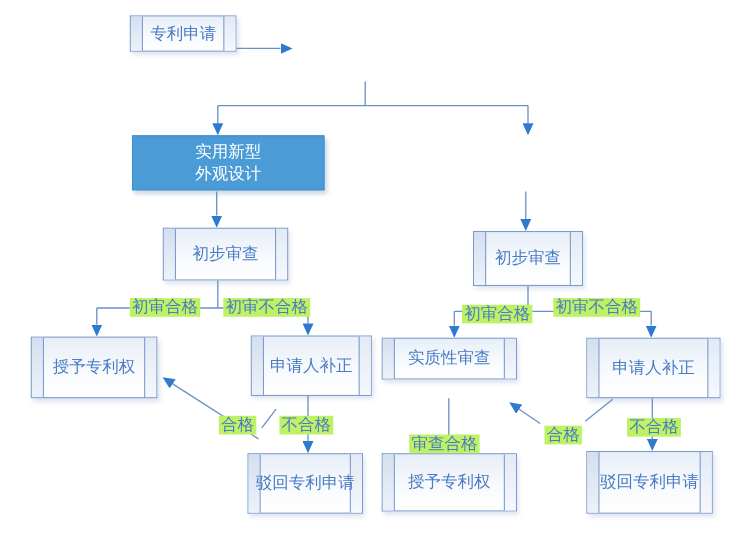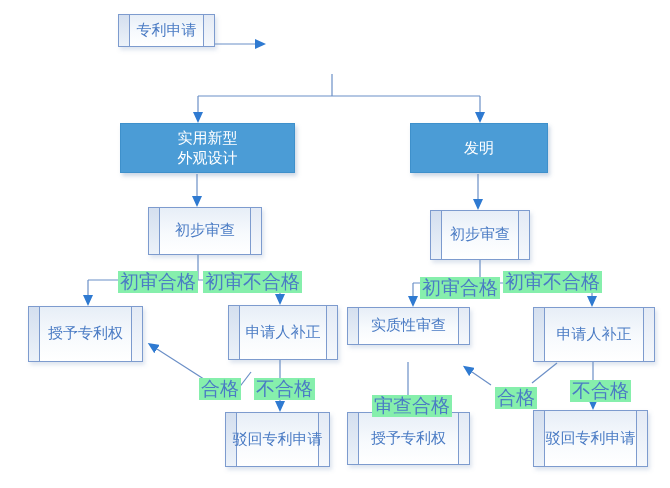--- a/index.html
+++ b/index.html
@@ -31,22 +31,22 @@
   .node-accent{
     position:absolute;box-sizing:border-box;
     border:1px solid #3e90cb;background:#4b9cd6;
     box-shadow:2px 3px 4px rgba(110,140,180,0.35);
     display:flex;align-items:center;justify-content:center;
     color:#ffffff;font-size:15px;line-height:1.35;text-align:center;
   }
   .node-label{white-space:pre-line;position:relative;z-index:2;}
   .wrap6{max-width:92px;}
   .edge-label{
-    position:absolute;color:#4a7bc4;font-size:19px;line-height:1.15;
-    background:#86efac;padding:0 2px;white-space:nowrap;z-index:3;
+    position:absolute;color:#4a7bc4;font-size:15px;line-height:1.15;
+    background:#bef264;padding:0 2px;white-space:nowrap;z-index:3;
   }
 </style>
 </head>
 <body>
 
 <div class="canvas">
 
   <svg class="connectors" width="670" height="488" viewBox="0 0 670 488">
     <defs>
       <marker id="ah" markerUnits="userSpaceOnUse" markerWidth="12" markerHeight="10" refX="0" refY="5" orient="auto">
@@ -80,23 +80,20 @@
   </svg>
 
   <div class="node" style="left:118px;top:14px;width:97px;height:33px;">
     <span class="node-label">专利申请</span>
   </div>
 
   <div class="node-accent" style="left:120px;top:123px;width:175px;height:50px;">
     <span class="node-label">实用新型
 外观设计</span>
   </div>
-  <div class="node-accent" style="left:410px;top:123px;width:138px;height:50px;">
-    <span class="node-label">发明</span>
-  </div>
 
   <div class="node" style="left:148px;top:207px;width:114px;height:48px;">
     <span class="node-label">初步审查</span>
   </div>
   <div class="node" style="left:430px;top:210px;width:100px;height:50px;">
     <span class="node-label">初步审查</span>
   </div>
 
   <div class="node" style="left:28px;top:306px;width:115px;height:56px;">
     <span class="node-label">授予专利权</span>

